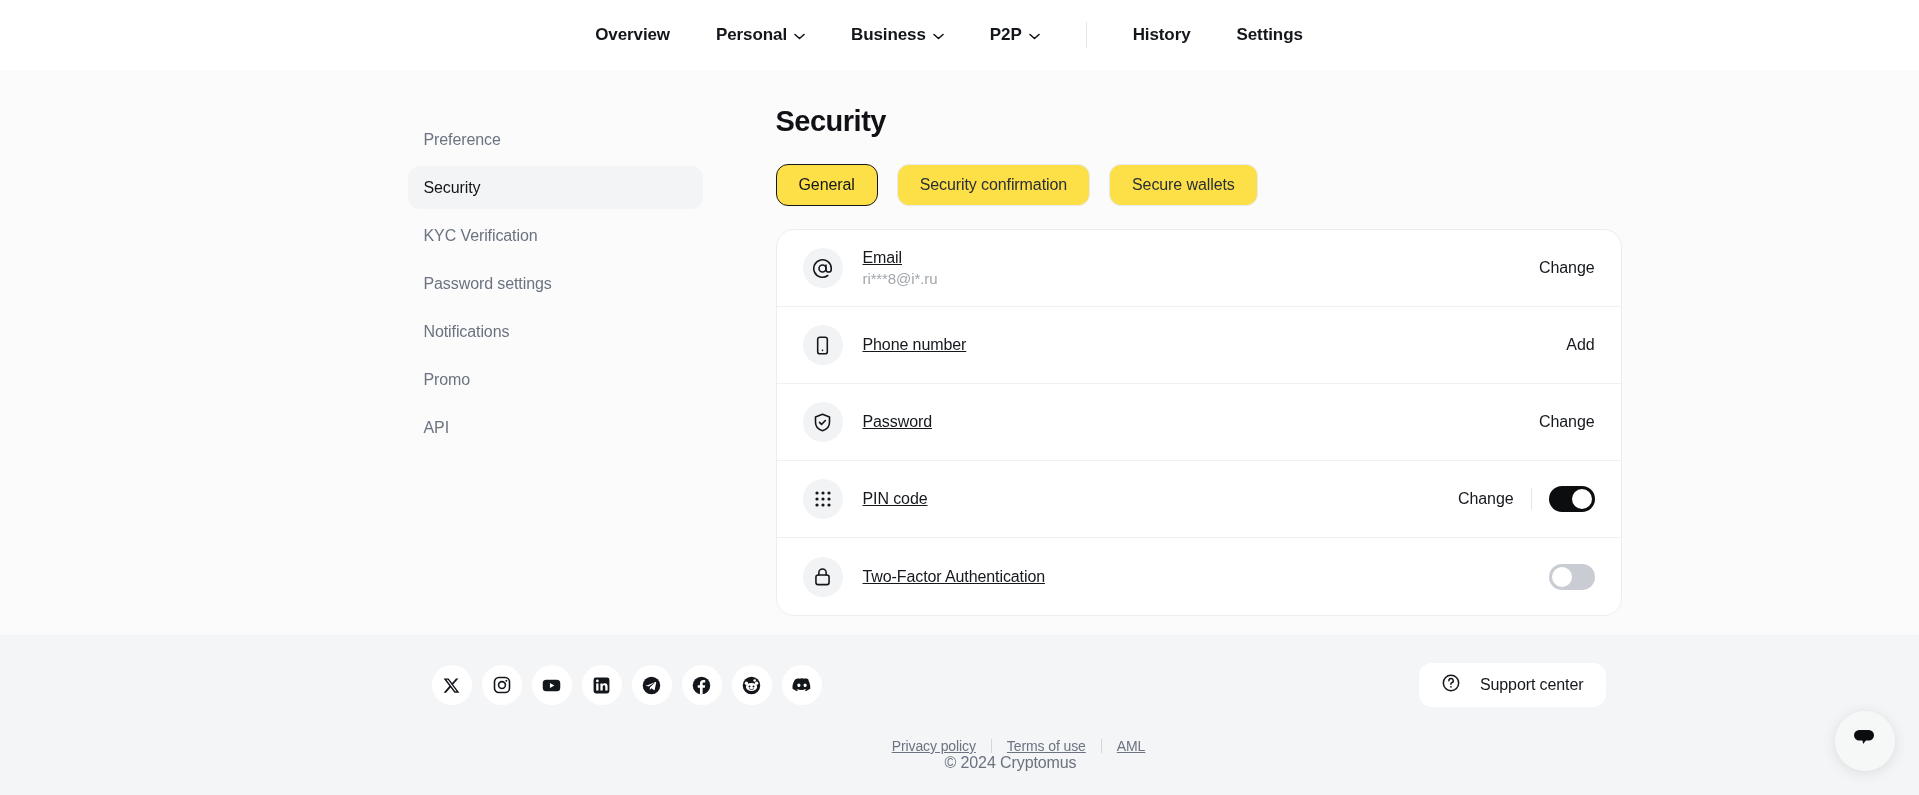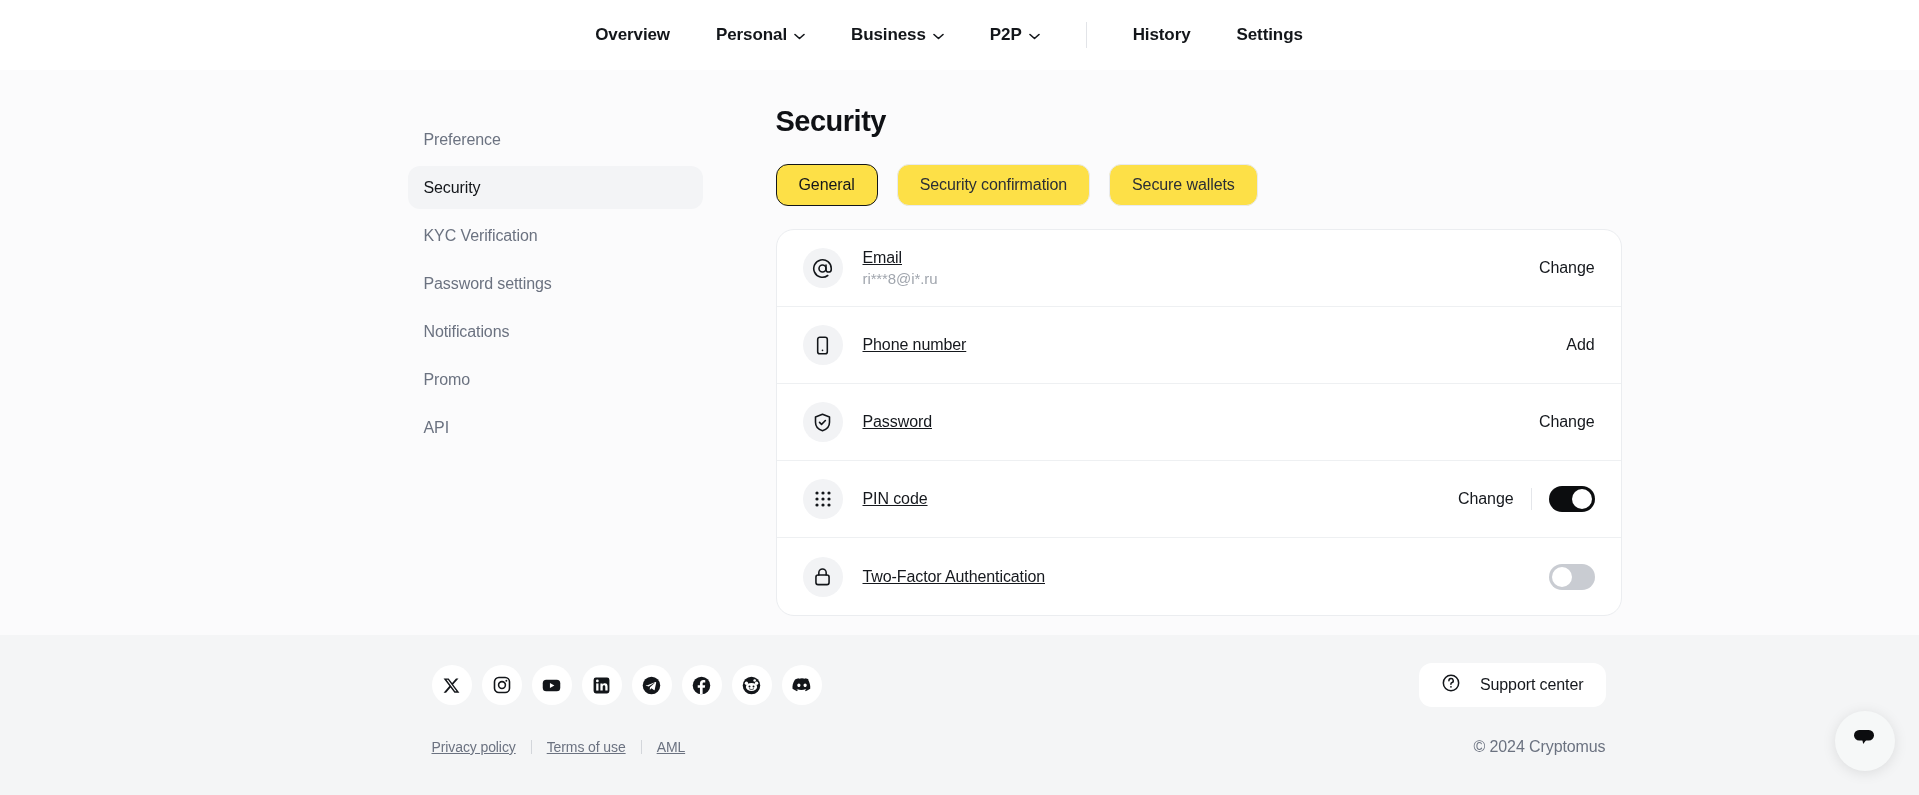--- a/index.html
+++ b/index.html
@@ -216,20 +216,21 @@
     cursor: pointer;
     letter-spacing: -0.1px;
   }
   .footer-bottom {
     display: flex;
     align-items: center;
     justify-content: space-between;
     width: 1190px;
     margin-left: 8px;
     margin-top: 31px;
+    flex-direction: column;
   }
   .legal { display: flex; align-items: center; gap: 15px; margin-left: 16px; }
   .legal a {
     font-size: 14px;
     color: #6b7280;
     text-decoration: underline;
     cursor: pointer;
     letter-spacing: -0.1px;
   }
   .legal .bar { width: 1px; height: 14px; background: #d3d6db; }

